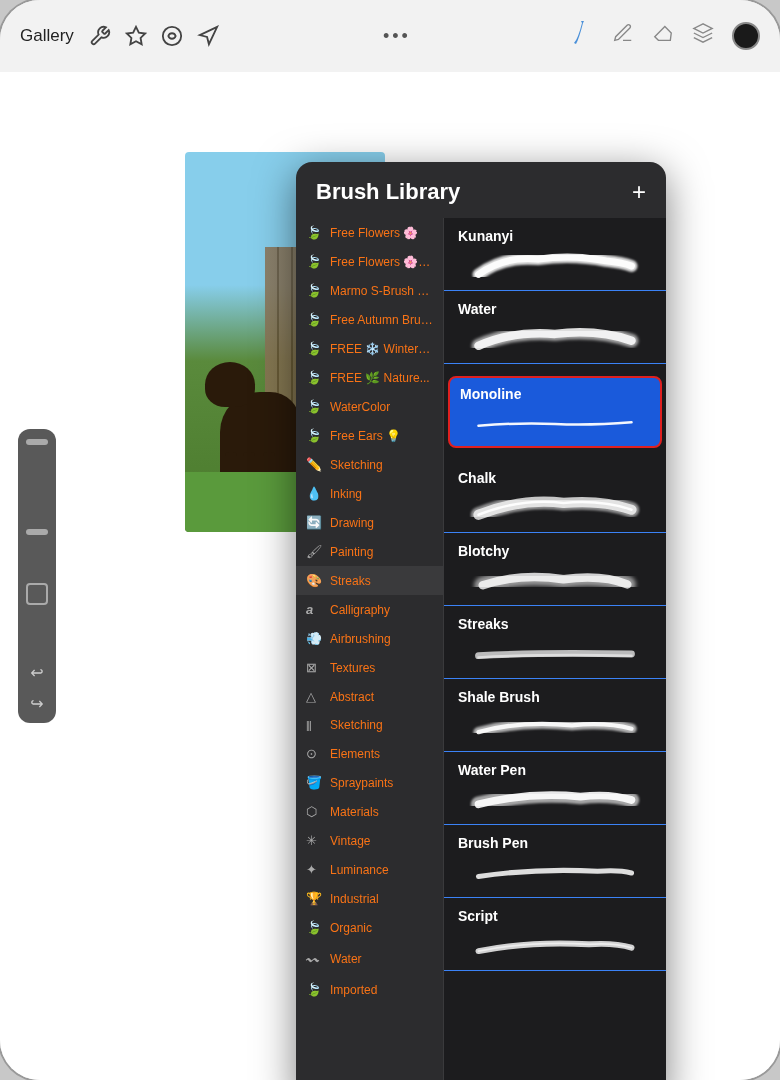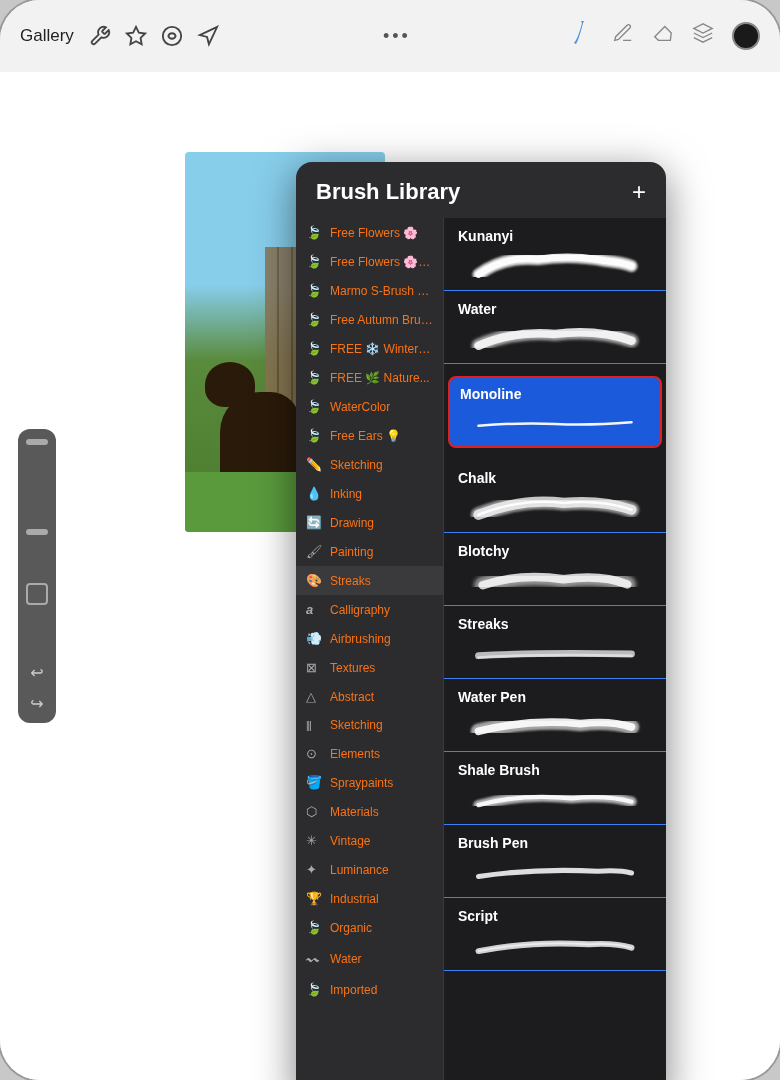--- a/index.html
+++ b/index.html
@@ -595,50 +595,50 @@
             <div class="brush-name">Streaks</div>
             <div class="brush-stroke">
               <svg class="stroke-svg" viewBox="0 0 200 40" xmlns="http://www.w3.org/2000/svg">
                 <path d="M10,22 Q80,18 190,20" stroke="white" stroke-width="8" fill="none" stroke-linecap="round" opacity="0.7"></path>
                 <path d="M10,24 Q80,20 190,22" stroke="white" stroke-width="3" fill="none" stroke-linecap="round" opacity="0.5"></path>
               </svg>
             </div>
           </div>
 
           <div class="brush-item">
+            <div class="brush-name">Shale Brush</div>
+            <div class="brush-stroke">
+              <svg class="stroke-svg" viewBox="0 0 200 40" xmlns="http://www.w3.org/2000/svg">
+                <defs>
+                    <filter id="blur6">
+                      <feGaussianBlur stdDeviation="1"></feGaussianBlur>
+                    </filter>
+                  </defs>
+                <path d="M10,26 Q60,12 120,18 Q160,14 190,22" stroke="white" stroke-width="12" fill="none" stroke-linecap="round" opacity="0.65" filter="url(#blur6)"></path>
+                <path d="M10,26 Q60,12 120,18 Q160,14 190,22" stroke="white" stroke-width="5" fill="none" stroke-linecap="round" opacity="0.9"></path>
+              </svg>
+            </div>
+          </div>
+
+          <div class="brush-item">
             <div class="brush-name">Water Pen</div>
             <div class="brush-stroke">
               <svg class="stroke-svg" viewBox="0 0 200 40" xmlns="http://www.w3.org/2000/svg">
                 <defs>
                     <filter id="blur5">
                       <feGaussianBlur stdDeviation="1.5"></feGaussianBlur>
                     </filter>
                   </defs>
                 <path d="M10,25 Q70,10 130,16 Q165,12 190,20" stroke="white" stroke-width="18" fill="none" stroke-linecap="round" opacity="0.6" filter="url(#blur5)"></path>
                 <path d="M10,25 Q70,10 130,16 Q165,12 190,20" stroke="white" stroke-width="9" fill="none" stroke-linecap="round" opacity="0.9"></path>
               </svg>
             </div>
           </div>
 
           <div class="brush-item">
-            <div class="brush-name">Shale Brush</div>
-            <div class="brush-stroke">
-              <svg class="stroke-svg" viewBox="0 0 200 40" xmlns="http://www.w3.org/2000/svg">
-                <defs>
-                    <filter id="blur6">
-                      <feGaussianBlur stdDeviation="1"></feGaussianBlur>
-                    </filter>
-                  </defs>
-                <path d="M10,26 Q60,12 120,18 Q160,14 190,22" stroke="white" stroke-width="12" fill="none" stroke-linecap="round" opacity="0.65" filter="url(#blur6)"></path>
-                <path d="M10,26 Q60,12 120,18 Q160,14 190,22" stroke="white" stroke-width="5" fill="none" stroke-linecap="round" opacity="0.9"></path>
-              </svg>
-            </div>
-          </div>
-
-          <div class="brush-item">
             <div class="brush-name">Brush Pen</div>
             <div class="brush-stroke">
               <svg class="stroke-svg" viewBox="0 0 200 40" xmlns="http://www.w3.org/2000/svg">
                 <path d="M10,24 Q80,14 150,18 Q175,16 190,20" stroke="white" stroke-width="6" fill="none" stroke-linecap="round" opacity="0.85"></path>
               </svg>
             </div>
           </div>
 
           <div class="brush-item">
             <div class="brush-name">Script</div>

